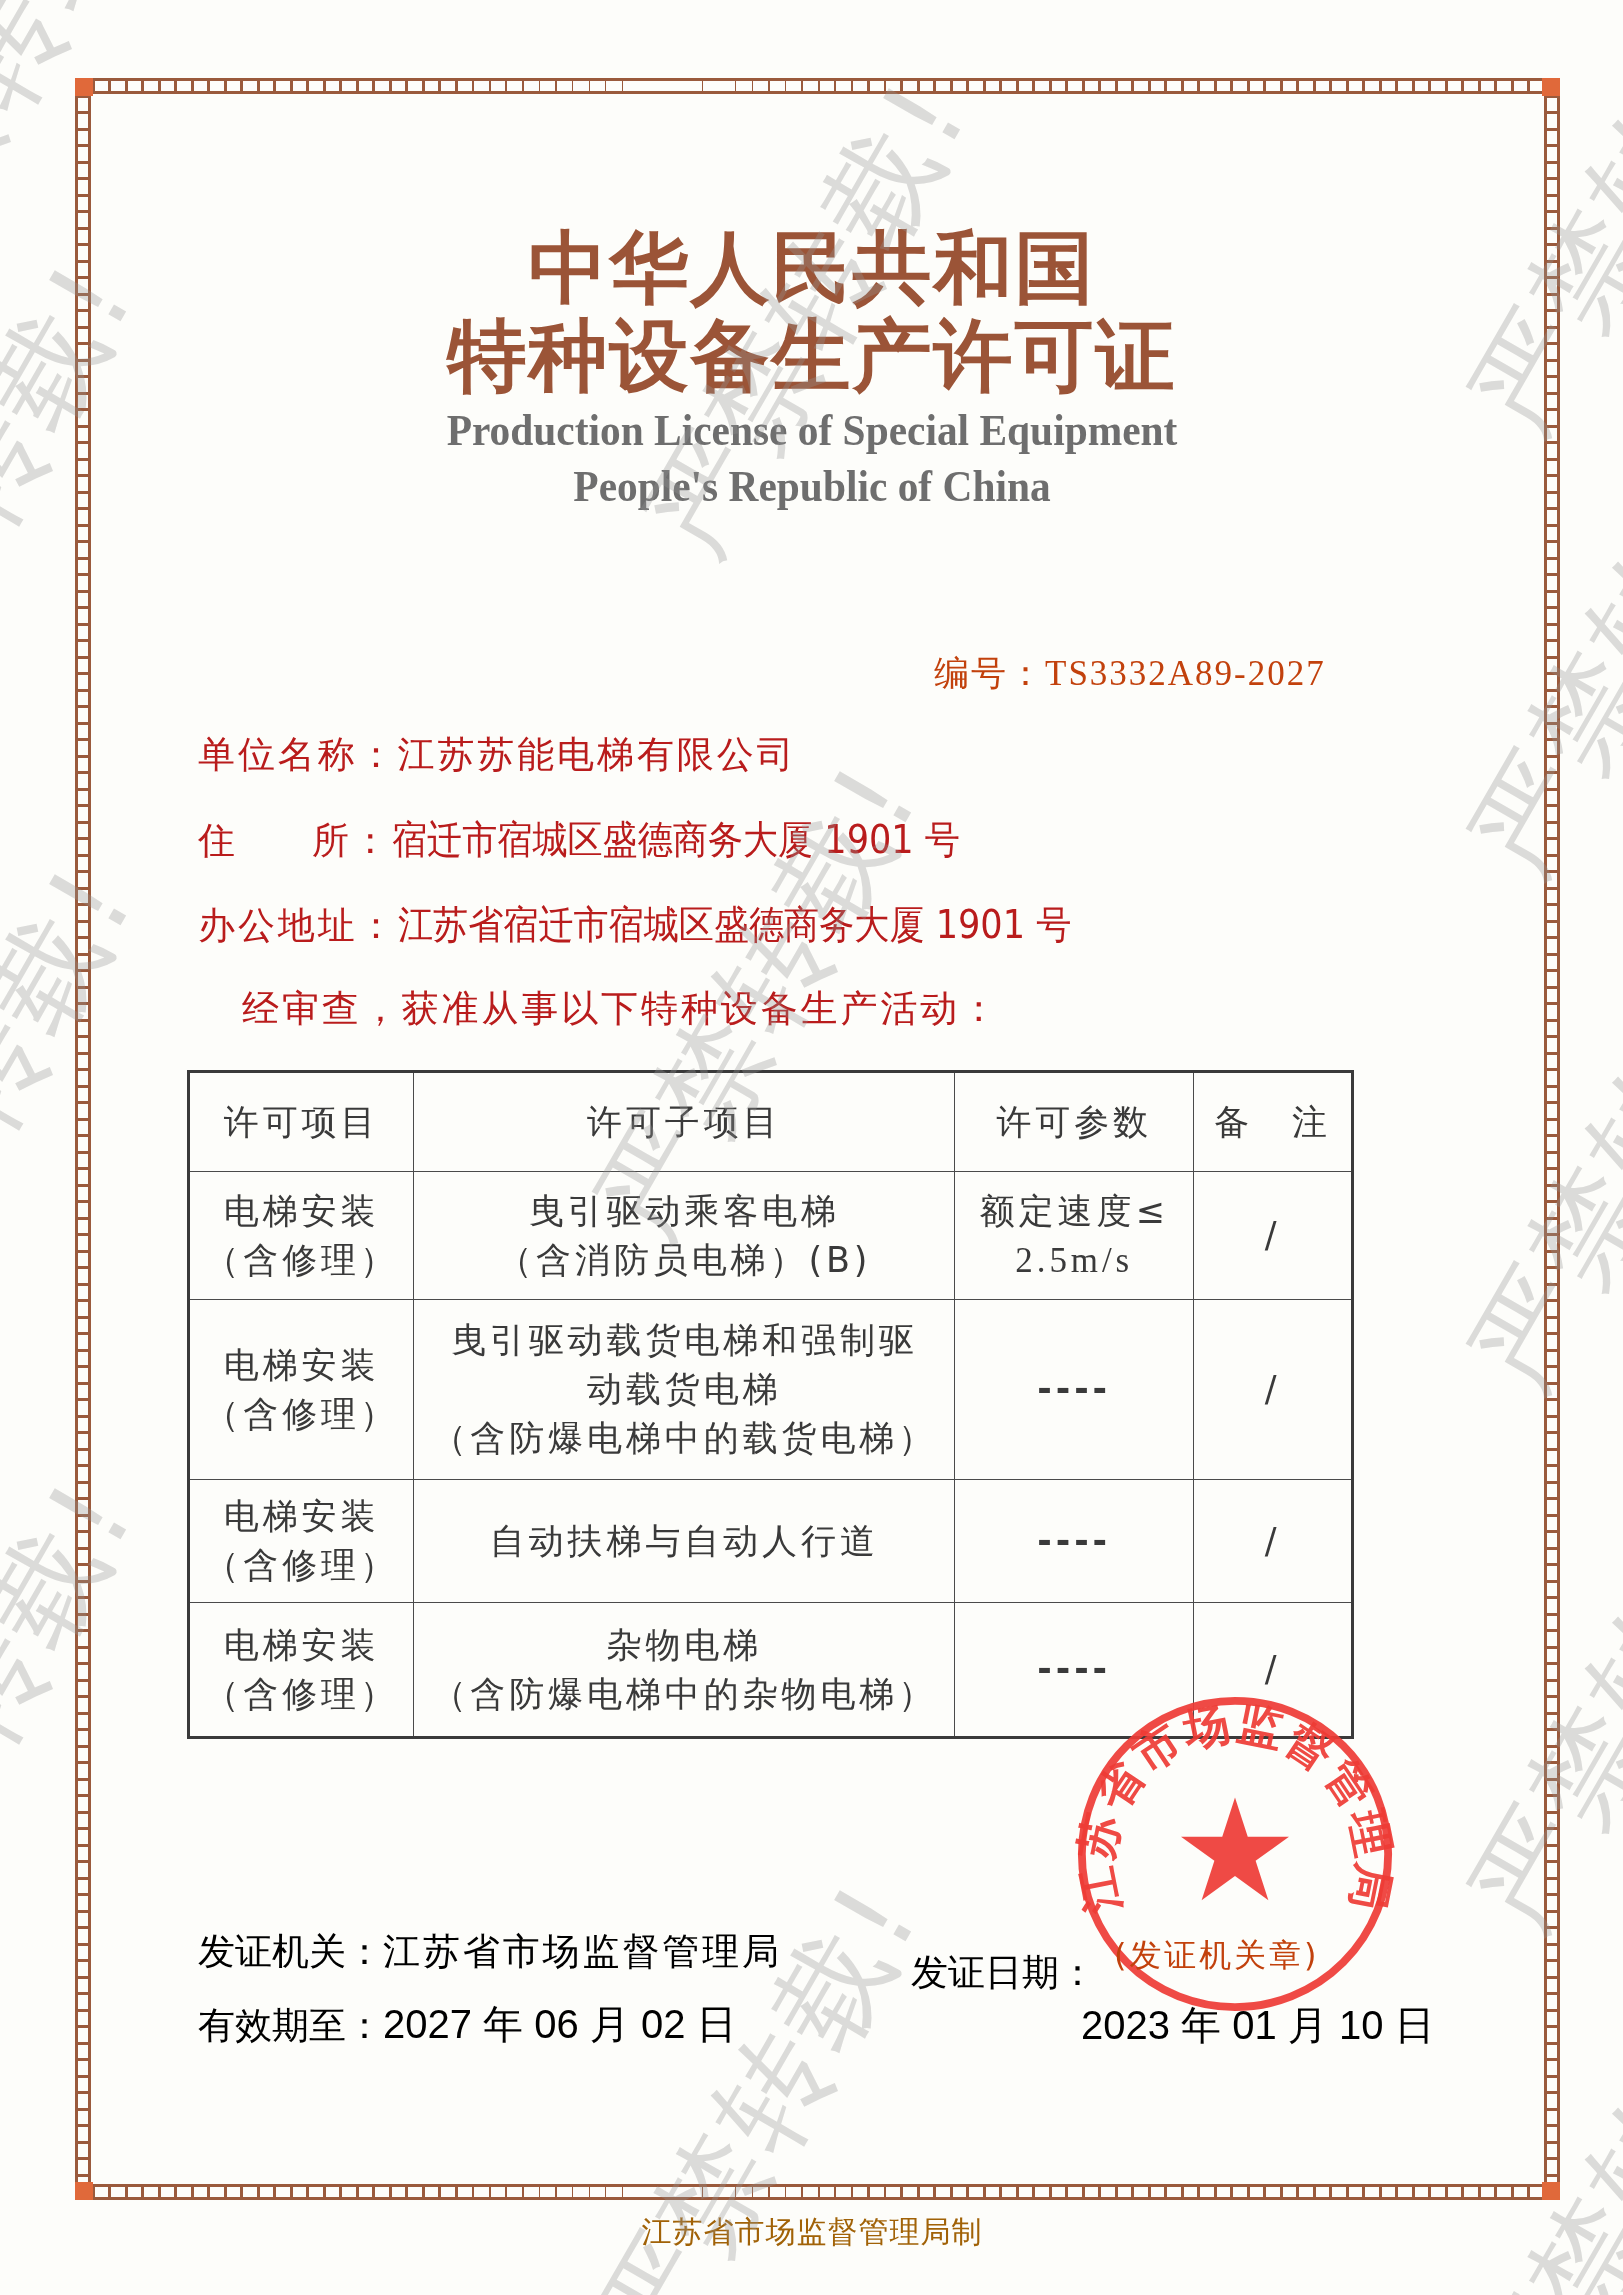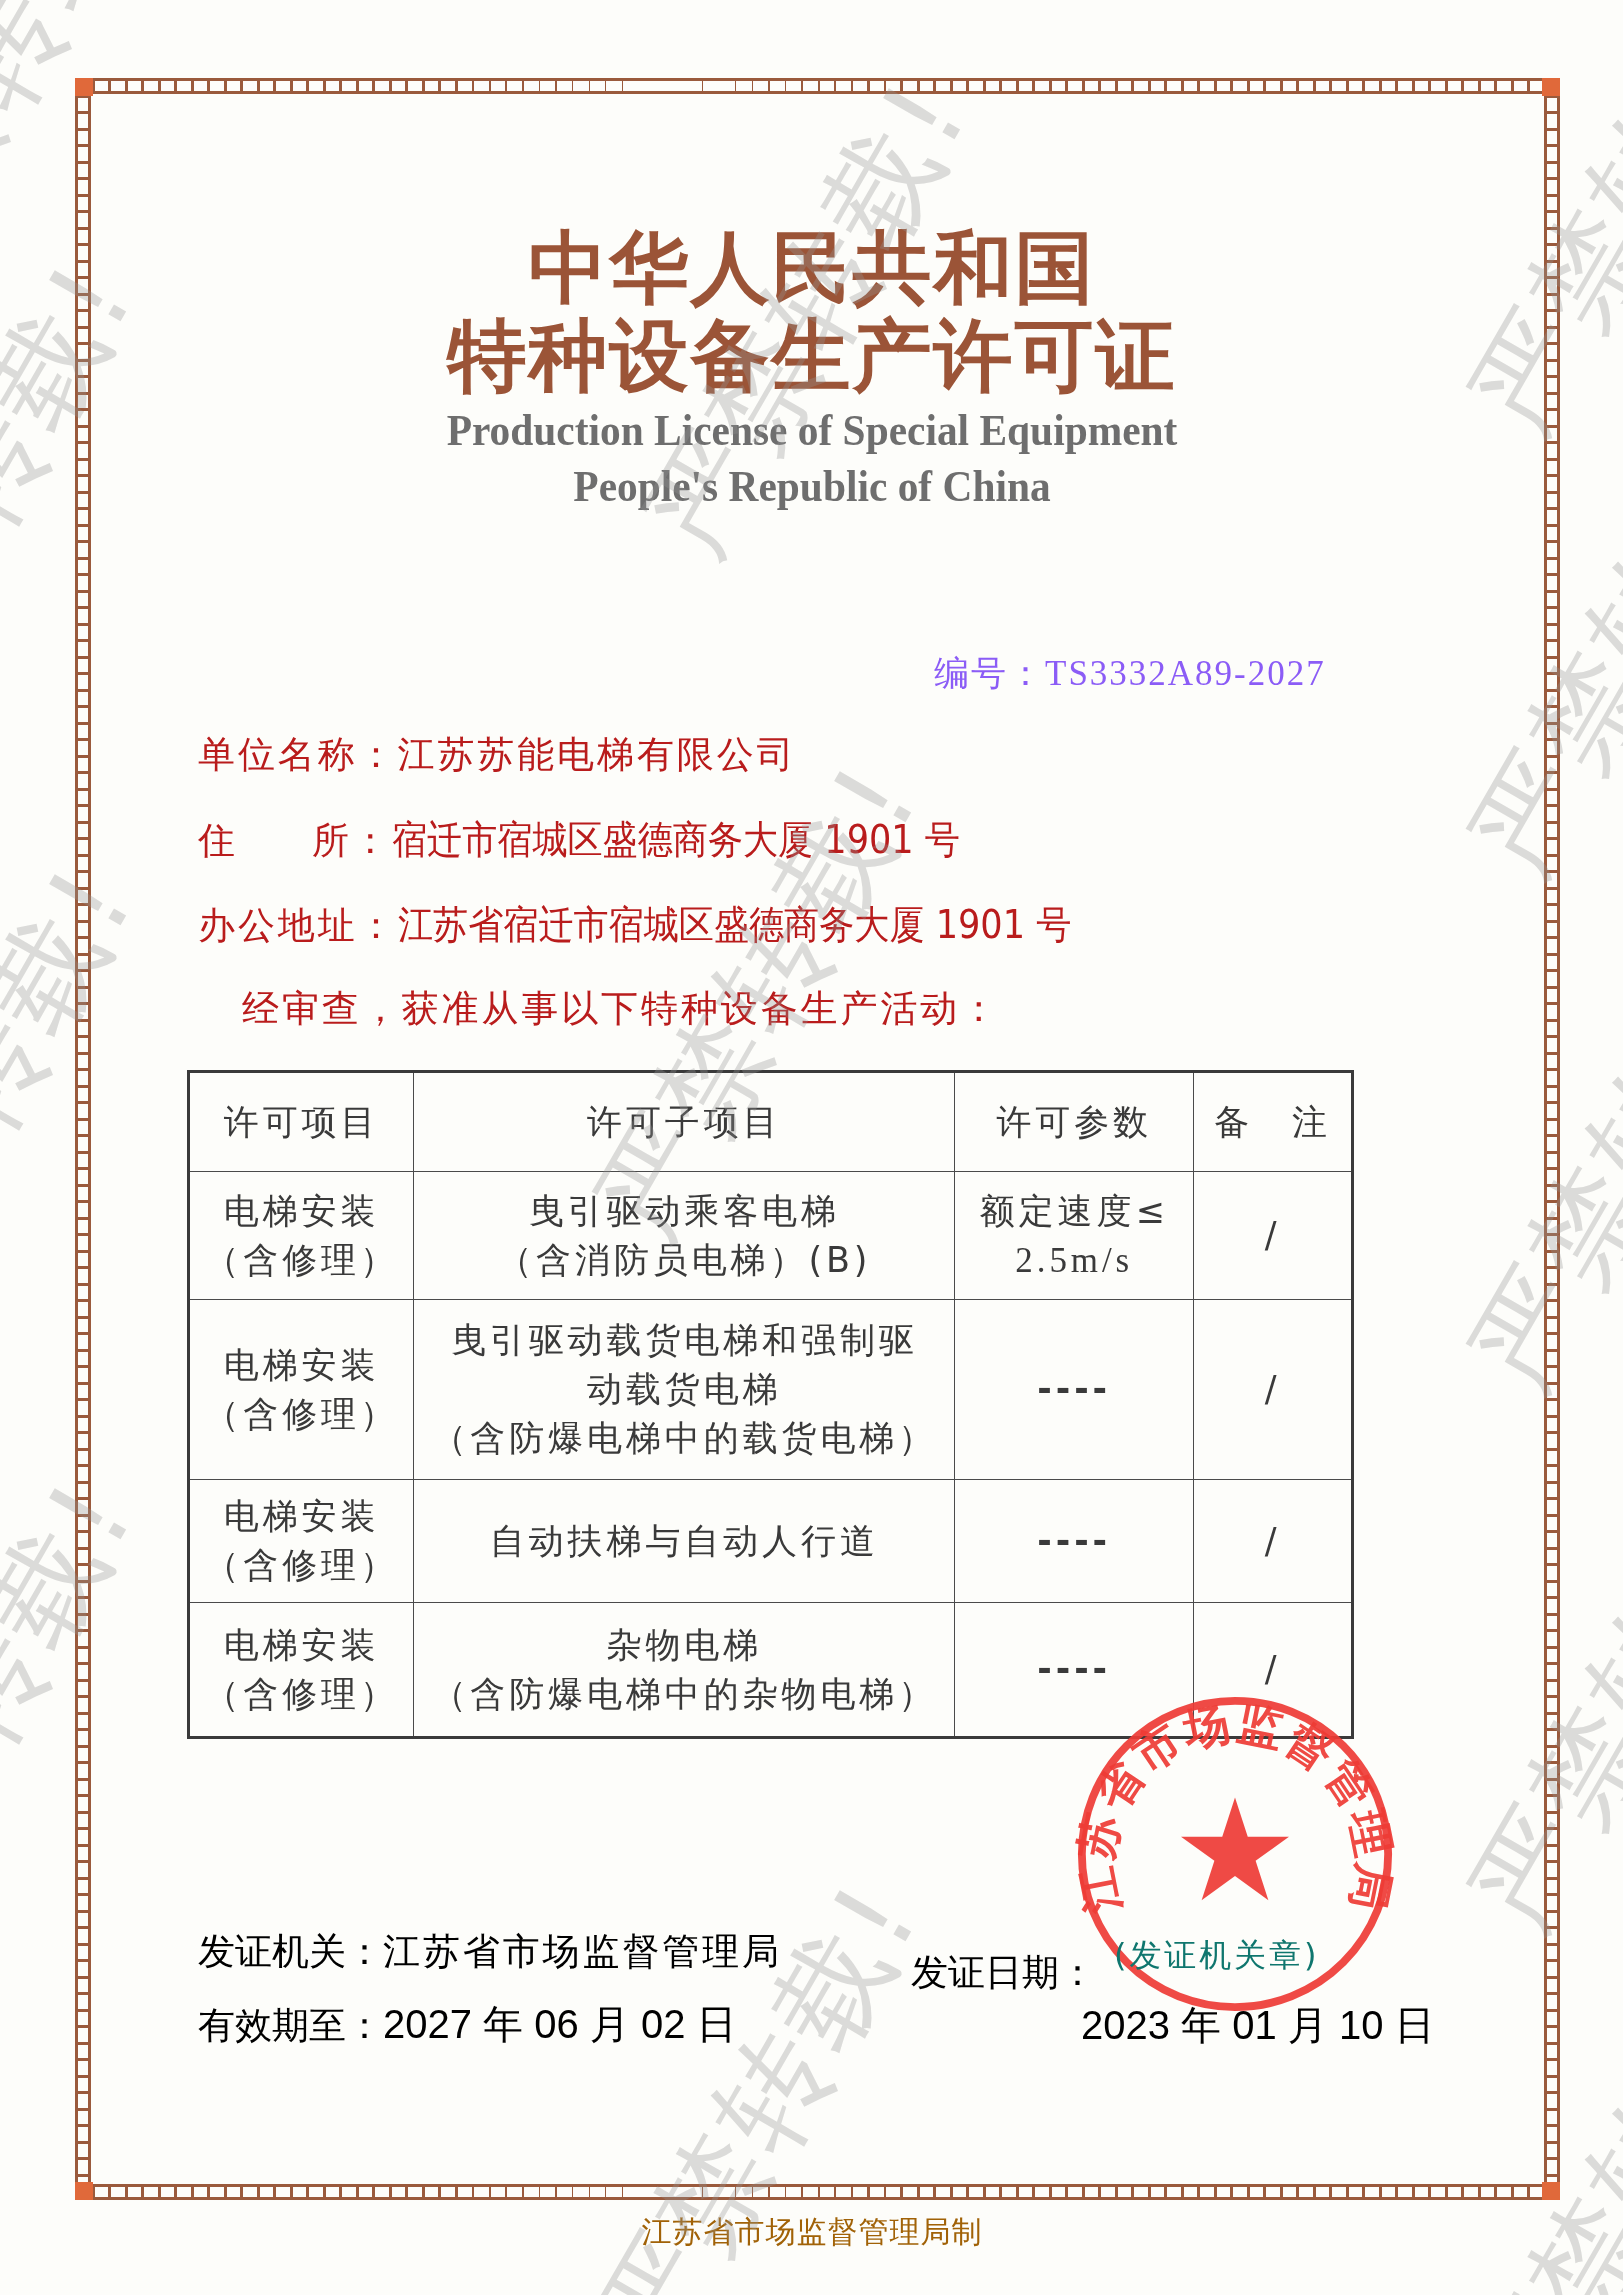--- a/index.html
+++ b/index.html
@@ -45,21 +45,21 @@
     color: #9b5437; font-weight: bold; font-size: 79px; letter-spacing: 2px;
     font-family: "DejaVu Sans", sans-serif; line-height: 1;
   }
   .title-en {
     position: absolute; left: 0; width: 1624px; text-align: center;
     color: #6e6e6e; font-weight: bold; font-size: 45px;
     font-family: "Liberation Serif", "DejaVu Serif", serif; line-height: 1;
     transform: scaleX(0.92);
   }
   .serial {
-    position: absolute; left: 934px; top: 650px; font-size: 35px; color: #8b5cf6;
+    position: absolute; left: 934px; top: 650px; font-size: 35px; color: #c2410c;
     font-family: "Liberation Serif", "DejaVu Serif", serif; letter-spacing: 2px;
   }
   .field { position: absolute; left: 198px; font-size: 37px; color: #b91c1c; white-space: nowrap; line-height: 1; }
   .field .lbl { letter-spacing: 2.9px; }
   .field .val { letter-spacing: 2.9px; }
   .field .val.bold { letter-spacing: 0; transform: scaleX(0.9); display: inline-block; transform-origin: left; }
 
   table.lic {
     position: absolute; left: 187px; top: 1070px; width: 1167px;
     border-collapse: collapse; border: 3.4px solid #3a3a3a;
@@ -81,21 +81,21 @@
     position: absolute; left: 0; width: 1624px; text-align: center; top: 2212px;
     font-size: 30px; color: #a16207; letter-spacing: 1px;
   }
   .watermark {
     position: absolute; font-size: 113px; color: rgba(150,150,150,0.32); white-space: nowrap;
     transform-origin: 0 0; transform: rotate(-60deg); font-family: "DejaVu Sans", sans-serif;
     pointer-events: none; letter-spacing: 4.9px; line-height: 1;
   }
   .stamp { position: absolute; left: 1074px; top: 1693px; width: 322px; height: 322px; }
   .stamp-note {
-    position: absolute; left: 1114px; top: 1934px; font-size: 32px; color: #0f766e; letter-spacing: 2.9px;
+    position: absolute; left: 1114px; top: 1934px; font-size: 32px; color: #c2410c; letter-spacing: 2.9px;
   }
 </style>
 </head>
 <body>
 
 <div class="border-band band-h" style="left:75px; top:78px; width:1485px;">
     <div class="band-inner"></div>
   </div>
 <div class="border-band band-h" style="left:75px; top:2184px; width:1485px;">
     <div class="band-inner"></div>

